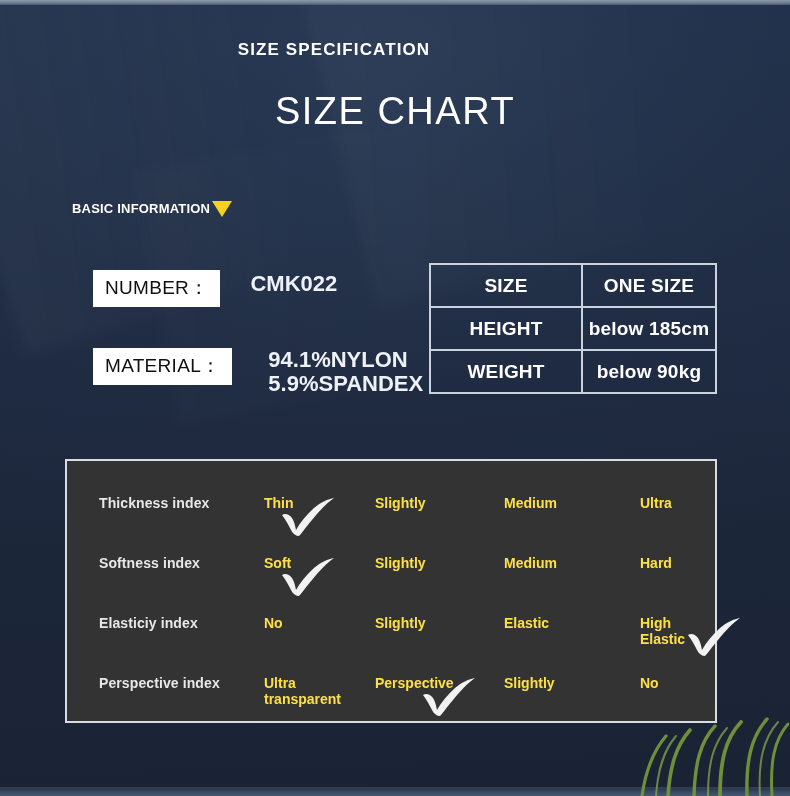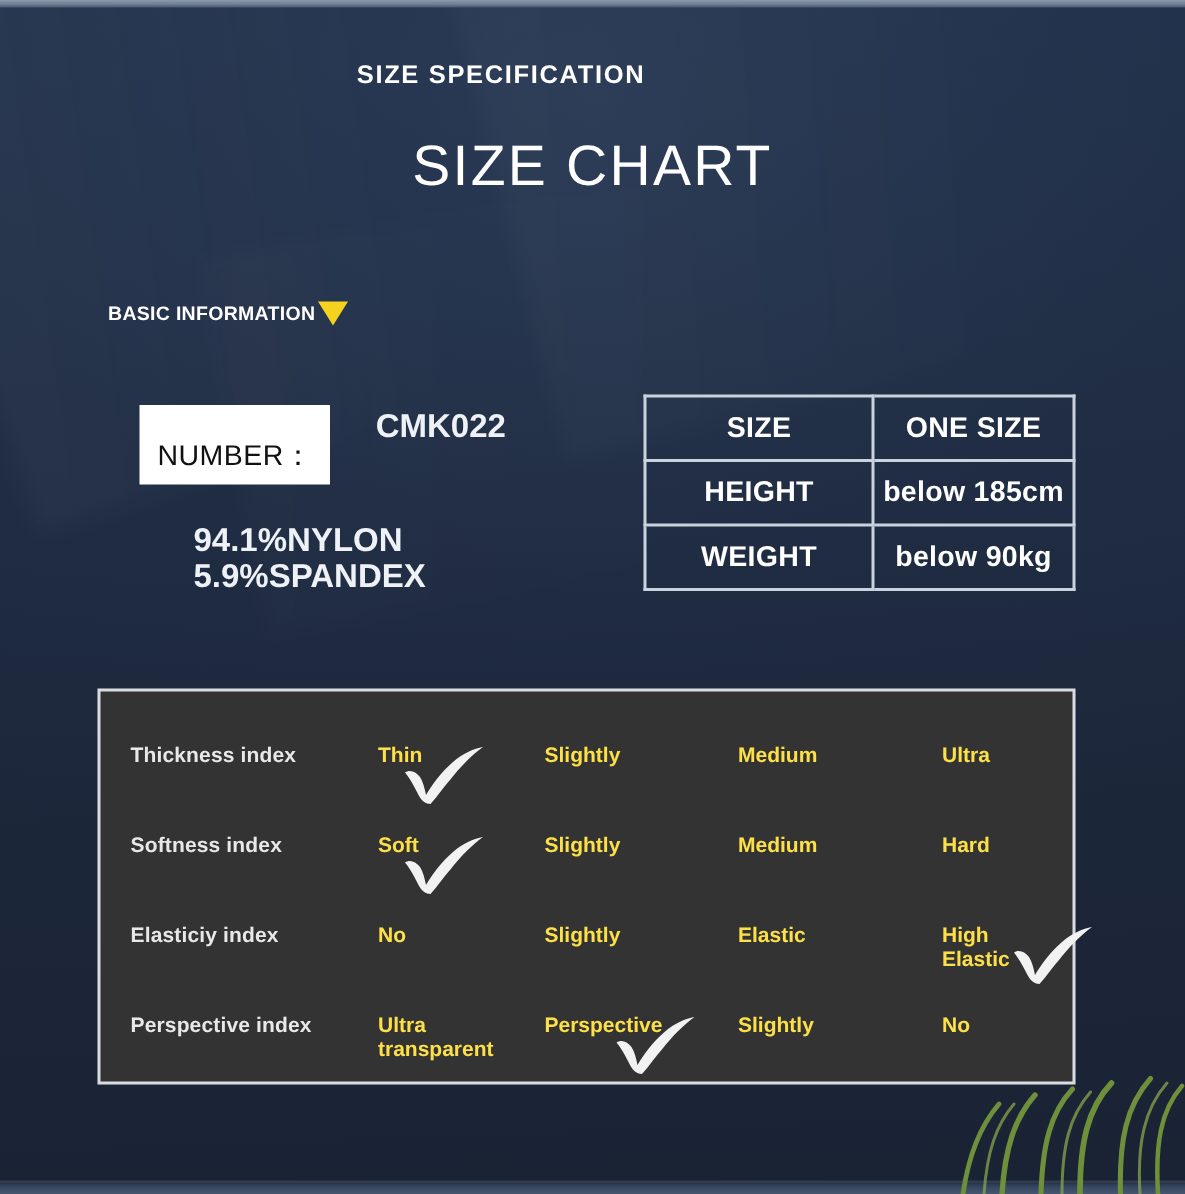--- a/index.html
+++ b/index.html
@@ -89,21 +89,21 @@
   .spec-row { position: absolute; display: flex; align-items: flex-start; }
   .spec-row.number   { left: 93px; top: 270px; }
   .spec-row.material { left: 93px; top: 348px; }
 
   .spec-tag {
     background: #ffffff;
     color: #111111;
     font-size: 19px;
     font-weight: 400;
     letter-spacing: 0.3px;
-    padding: 21px 12px 6px 12px;
+    padding: 5px 12px 6px 12px;
     min-width: 101px;
     box-sizing: content-box;
   }
   .spec-val {
     color: #eef2f7;
     font-size: 22px;
     font-weight: bold;
     line-height: 24px;
     margin-left: 30px;
     padding-top: 2px;
@@ -133,21 +133,21 @@
   
   .index-panel {
     position: absolute; left: 65px; top: 459px;
     width: 652px; height: 264px;
     background: #333333;
     border: 2px solid #d8dde4;
     box-sizing: border-box;
   }
   .index-row {
     position: absolute;
-    left: 0; width: 100%;
+    left: 12px; width: 100%;
     height: 60px;
   }
   .index-row.r0 { top: 20px; }
   .index-row.r1 { top: 80px; }
   .index-row.r2 { top: 140px; }
   .index-row.r3 { top: 200px; }
 
   .idx-name {
     position: absolute;
     left: 20px; top: 14px;
@@ -210,20 +210,21 @@
     <span class="basic-info-label">BASIC INFORMATION</span>
     <span class="tri-down"></span>
   </div>
 
   <div class="spec-row number">
     <span class="spec-tag">NUMBER：</span>
     <span class="spec-val">CMK022</span>
   </div>
 
   <div class="spec-row material">
+    <span class="spec-tag">MATERIAL：</span>
     <span class="spec-val">94.1%NYLON
 5.9%SPANDEX</span>
   </div>
 
   <table class="size-table">
     <tbody>
       <tr>
         <td class="k">SIZE</td>
         <td>ONE SIZE</td>
       </tr>

